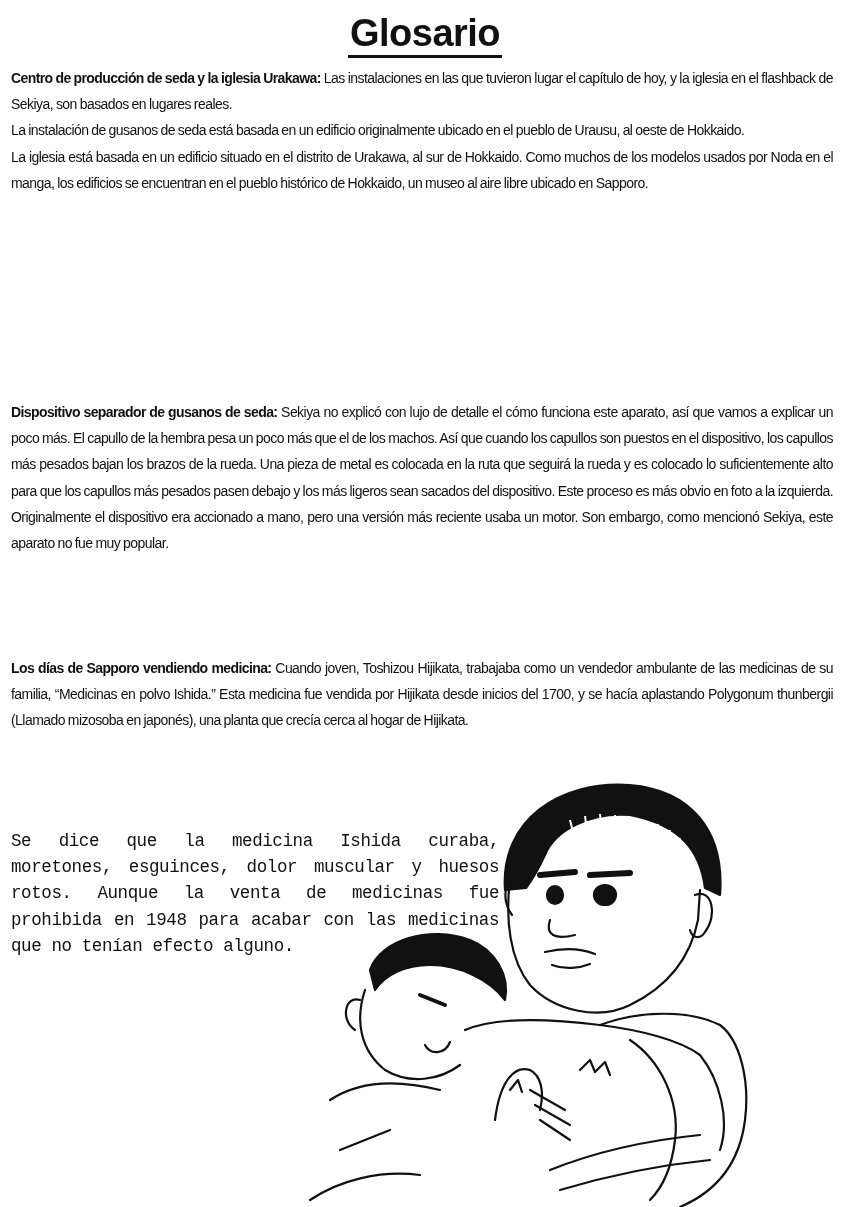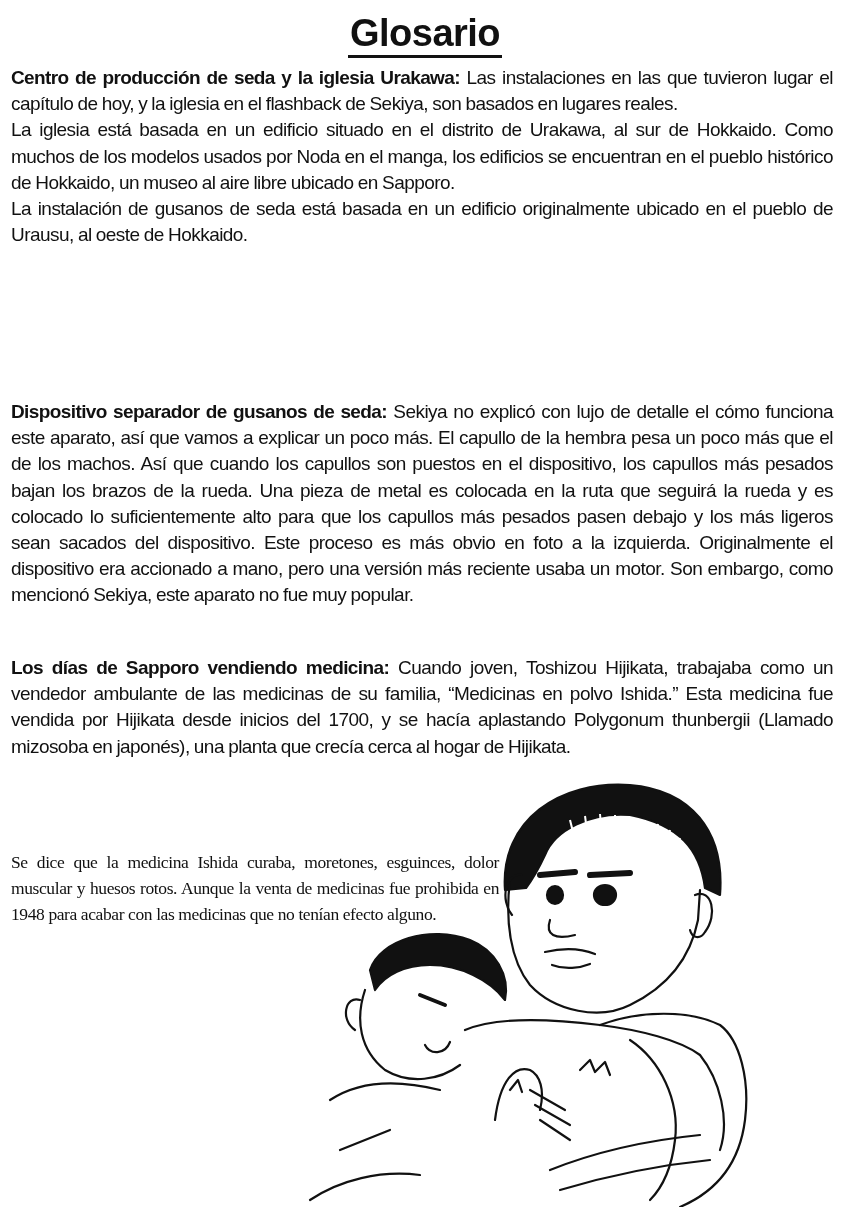--- a/index.html
+++ b/index.html
@@ -6,45 +6,45 @@
   body { width: 850px; height: 1207px; position: relative; overflow: hidden; color: #111; }
   .page { position: absolute; left: 0; top: 0; width: 850px; height: 916px; }
   .title {
     position: absolute; left: 0; top: 10px; width: 850px; text-align: center;
     font-family: "Liberation Sans", sans-serif; font-weight: bold;
     font-size: 38px; line-height: 46px; letter-spacing: -0.5px;
   }
   .title span { display: inline-block; border-bottom: 3px solid #111; padding: 0 2px 0 2px; line-height: 44px; }
   .block {
     position: absolute; left: 11px; width: 822px;
-    font-family: "Liberation Sans", sans-serif; font-size: 19px; line-height: 26.2px;
+    font-family: "Liberation Sans", sans-serif; font-size: 14px; line-height: 26.2px;
     text-align: justify; letter-spacing: -0.55px; word-spacing: -0.5px;
   }
   .block p { margin: 0; }
   .block b { font-weight: bold; letter-spacing: -0.6px; }
   .narrow {
-    position: absolute; left: 11px; top: 849px; width: 488px;
-    font-family: Liberation Serif, serif; font-size: 17.5px; line-height: 26.2px;
+    position: absolute; left: 11px; top: 828px; width: 488px;
+    font-family: Liberation Mono, monospace; font-size: 17.5px; line-height: 26.2px;
     text-align: justify; letter-spacing: -0.4px;
   }
   .illus { position: absolute; left: 300px; top: 780px; width: 550px; height: 427px; }
 </style>
 </head>
 <body>
 
 <div class="page">
 
   <div class="title">
     <span>Glosario</span>
   </div>
 
   <div class="block" style="top:65px;">
     <p><b>Centro de producción de seda y la iglesia Urakawa:</b> <span>Las instalaciones en las que tuvieron lugar el capítulo de hoy, y la iglesia en el flashback de Sekiya, son basados en lugares reales.</span></p>
+    <p>La instalación de gusanos de seda está basada en un edificio originalmente ubicado en el pueblo de Urausu, al oeste de Hokkaido.</p>
     <p>La iglesia está basada en un edificio situado en el distrito de Urakawa, al sur de Hokkaido. Como muchos de los modelos usados por Noda en el manga, los edificios se encuentran en el pueblo histórico de Hokkaido, un museo al aire libre ubicado en Sapporo.</p>
-    <p>La instalación de gusanos de seda está basada en un edificio originalmente ubicado en el pueblo de Urausu, al oeste de Hokkaido.</p>
   </div>
 
   <div class="block" style="top:355px;margin-top:44px;">
     <p><b>Dispositivo separador de gusanos de seda:</b> <span>Sekiya no explicó con lujo de detalle el cómo funciona este aparato, así que vamos a explicar  un poco más. El capullo de la hembra pesa un poco más que el de los machos. Así que cuando los capullos son puestos en el dispositivo, los capullos más pesados bajan los brazos de la rueda. Una pieza de metal es colocada en la ruta que seguirá la rueda y es colocado lo suficientemente alto para que los capullos más pesados pasen debajo y los más ligeros sean sacados del dispositivo. Este proceso es más obvio en foto a la izquierda. Originalmente el dispositivo era accionado a mano, pero una versión más reciente usaba un motor. Son embargo, como mencionó Sekiya, este aparato no fue muy popular.</span></p>
   </div>
 
   <div class="block" style="top:655px;">
     <p><b>Los días de Sapporo vendiendo medicina:</b> <span>Cuando joven, Toshizou Hijikata, trabajaba como un vendedor ambulante de las medicinas de su familia, “Medicinas en polvo Ishida.” Esta medicina fue vendida por Hijikata desde inicios del 1700, y se hacía aplastando Polygonum thunbergii (Llamado mizosoba en japonés), una planta que crecía cerca al hogar de Hijikata.</span></p>
   </div>
 

